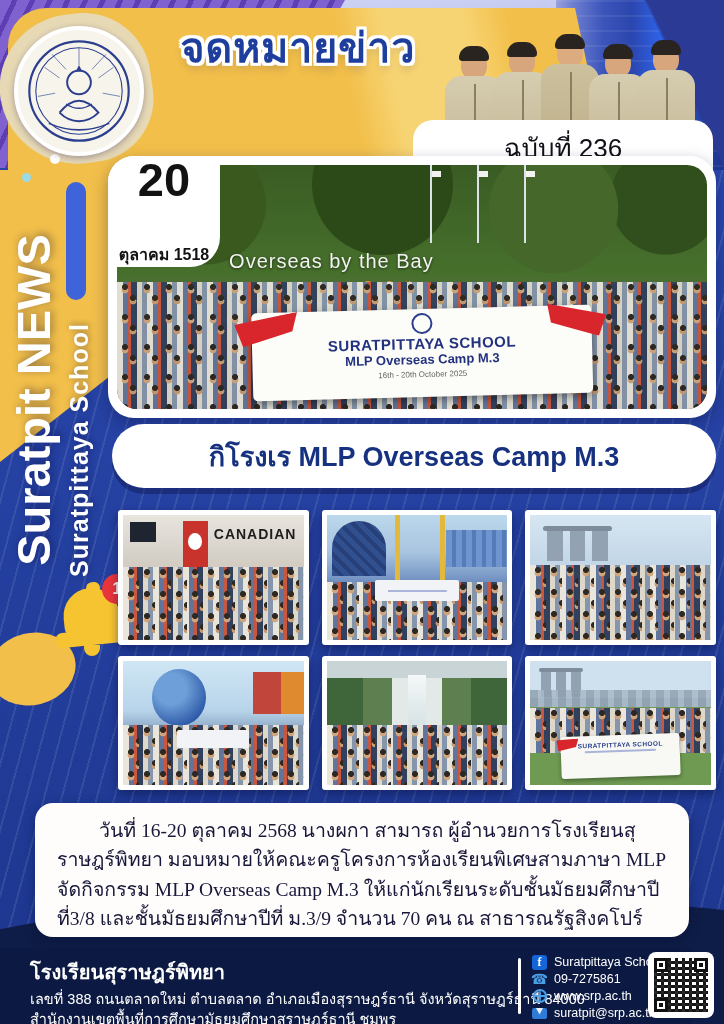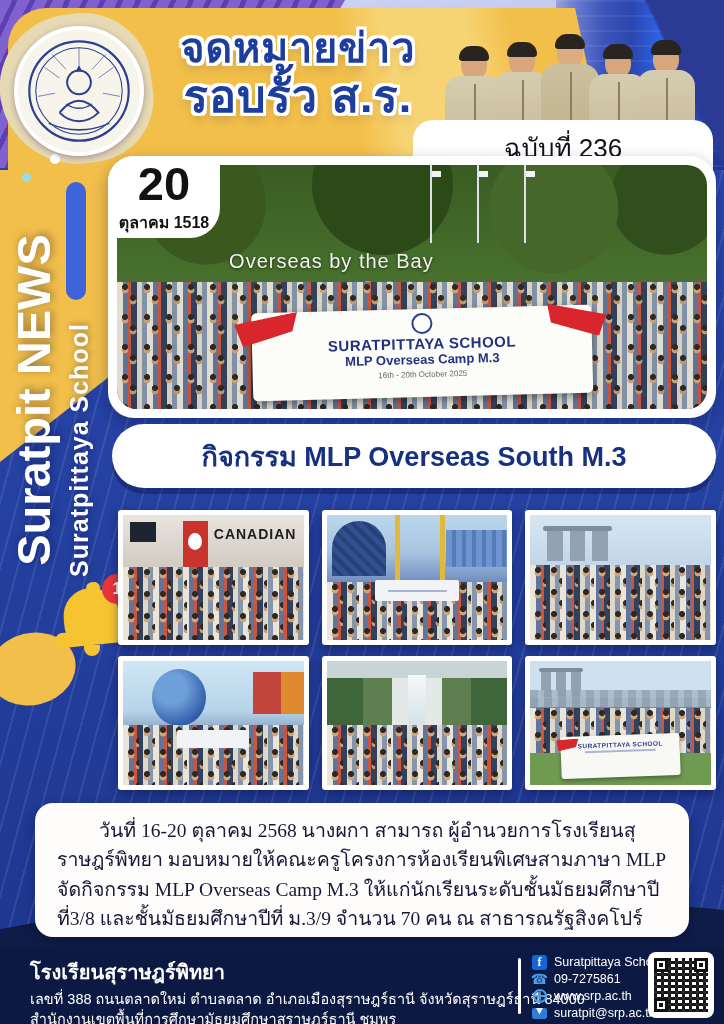--- a/index.html
+++ b/index.html
@@ -126,23 +126,23 @@
     box-shadow:0 3px 8px rgba(0,0,0,.4);padding-top:4px;box-sizing:border-box;}
   .hero-banner::before{content:"";position:absolute;left:-16px;top:4px;width:64px;height:26px;
     background:#d8262c;clip-path:polygon(0 10%,100% 0,88% 70%,8% 100%);transform:rotate(-8deg);}
   .hero-banner::after{content:"";position:absolute;right:-14px;top:2px;width:60px;height:26px;
     background:#d8262c;clip-path:polygon(0 0,100% 15%,92% 100%,10% 70%);transform:rotate(8deg);}
   .hb-emblem{width:17px;height:17px;border:2px solid #2c3f8c;border-radius:50%;margin:0 auto 1px;}
   .hb-line1{color:#23327e;font-size:15px;font-weight:800;letter-spacing:.5px;}
   .hb-line2{color:#23327e;font-size:13px;font-weight:800;}
   .hb-line3{color:#666;font-size:8px;margin-top:3px;}
 
-  .date-card{left:108px;top:156px;width:112px;height:82px;background:#fff;
+  .date-card{left:108px;top:156px;width:112px;height:111px;background:#fff;
     border-radius:26px 6px 30px 6px;z-index:6;text-align:center;
-    display:flex;flex-direction:column;justify-content:center;}
+    display:flex;flex-direction:column;justify-content:space-between;}
   .date-day{font-size:47px;font-weight:900;color:#121212;line-height:1;}
   .date-my{font-size:16px;font-weight:700;color:#121212;margin-top:3px;}
 
   
   .section-banner{left:112px;top:424px;width:604px;height:64px;background:#fff;
     border-radius:34px;display:flex;align-items:center;justify-content:center;z-index:5;
     box-shadow:0 6px 0 rgba(10,18,70,.4);}
   .section-banner span{color:#16317f;font-size:27px;font-weight:800;}
 
   
@@ -205,21 +205,21 @@
   .ph6-b2{margin:2px auto 0;width:60%;height:2px;background:#aab4d8;}
 
   
   .article-box{left:35px;top:803px;width:654px;height:134px;background:#fffdfb;
     border-radius:18px;box-sizing:border-box;padding:13px 22px;z-index:5;
     box-shadow:0 4px 12px rgba(5,12,50,.4);}
   .article-box p{margin:0;font-family:"Liberation Serif",serif;font-size:19.5px;
     color:#17173a;line-height:1.5;text-indent:42px;}
 
   
-  .footer{left:0;top:948px;width:724px;height:76px;background:#0c1a43;z-index:6;}
+  .footer{left:0;top:948px;width:648px;height:76px;background:#0c1a43;z-index:6;padding-left:44px;}
   .f-left{position:absolute;left:30px;top:8px;color:#fff;}
   .f-name{font-size:20px;font-weight:700;margin-bottom:2px;}
   .f-line{font-size:14.5px;line-height:1.35;}
   .f-divider{position:absolute;left:518px;top:10px;width:3px;height:56px;background:#fff;border-radius:2px;}
   .f-contacts{position:absolute;left:532px;top:6px;display:flex;flex-direction:column;gap:1px;}
   .f-row{display:flex;align-items:center;gap:7px;height:16px;color:#fff;font-size:12.5px;}
   .ic{width:15px;height:15px;display:flex;align-items:center;justify-content:center;flex:none;}
   .ic-fb{background:#1465d8;border-radius:3px;color:#fff;font-family:"Liberation Serif",serif;
     font-weight:700;font-size:12px;}
   .ic-ph{color:#4aa0e8;font-size:14px;}
@@ -300,21 +300,20 @@
       <circle cx="50" cy="42" r="11" fill="none" stroke="#2b3f8e" stroke-width="1.8"></circle>
       <path d="M50 26 l3 6 h-6 z" fill="#2b3f8e"></path>
       <path d="M32 70 q18 -22 36 0 q-8 8 -18 8 q-10 0 -18 -8" fill="none" stroke="#2b3f8e" stroke-width="1.8"></path>
       <path d="M38 62 q12 8 24 0" fill="none" stroke="#2b3f8e" stroke-width="1.2"></path>
       <path d="M22 80 q28 12 56 0" fill="none" stroke="#2b3f8e" stroke-width="1.4"></path>
     </svg>
   </div>
 
   <div class="abs title">
     <div class="l1">จดหมายข่าว</div>
-    <div class="l2">รอบรั้ว ส.ร.</div>
   </div>
 
   <div class="abs issue-badge">
     <span class="issue-label">ฉบับที่ 236</span>
   </div>
 
   <div class="abs side-pill"></div>
   <div class="abs side-big">Suratpit NEWS</div>
   <div class="abs side-small">Suratpittaya School</div>
   <div class="abs bell-blob"></div>
@@ -342,21 +341,21 @@
       </div>
     </div>
   </div>
 
   <div class="abs date-card">
     <div class="date-day">20</div>
     <div class="date-my">ตุลาคม 1518</div>
   </div>
 
   <div class="abs section-banner">
-    <span>กิจกรรม MLP Overseas South M.3</span>
+    <span>กิโรงเร MLP Overseas Camp M.3</span>
   </div>
 
   <div class="abs gallery">
     <div class="cell">
       <div class="ph ph1">
         <div class="ph1-tv"></div>
         <div class="ph1-flag"></div>
         <div class="ph1-sign">CANADIAN</div>
         <div class="crowd"></div>
       </div>

